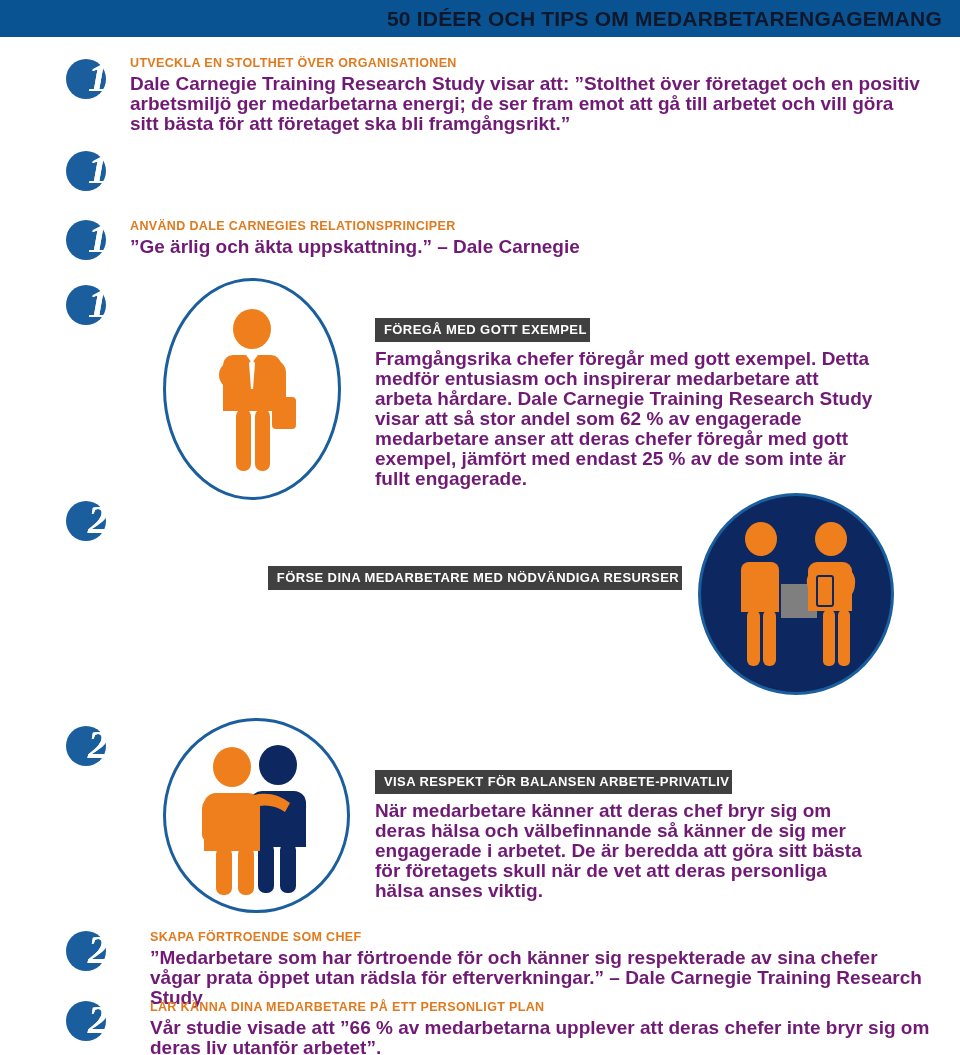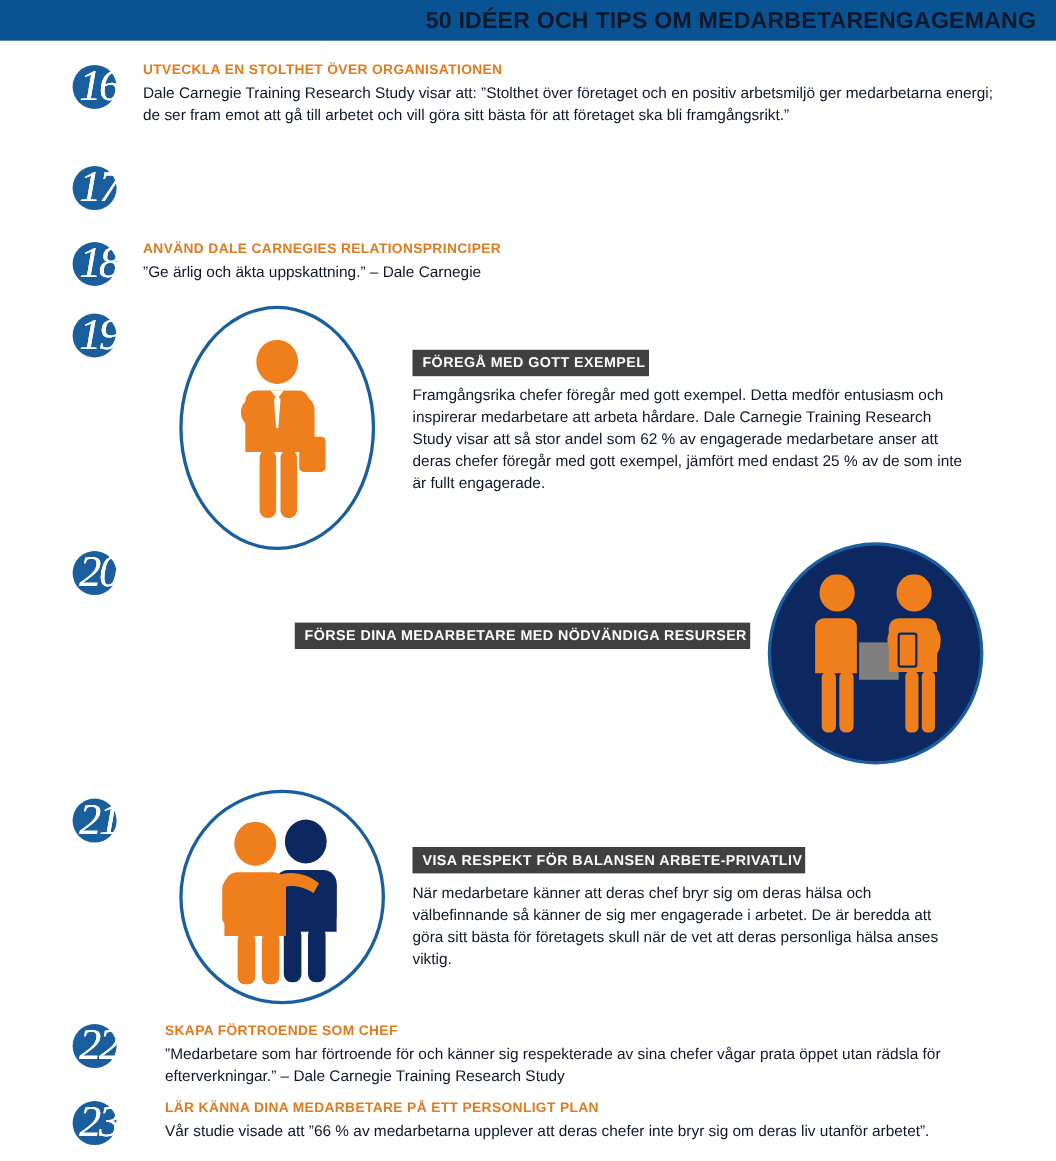--- a/index.html
+++ b/index.html
@@ -43,47 +43,48 @@
   .num-badge .circle {
     position: absolute;
     left: 4px; top: 4px;
     width: 40px;
     height: 40px;
     border-radius: 50%;
     background: #1b5e9e;
   }
   .num-badge .digits {
     position: absolute;
-    left: 0; top: -4px;
+    left: 16px; top: -4px;
     width: 56px;
     height: 54px;
     line-height: 54px;
     text-align: center;
     color: #ffffff;
     font-family: "Liberation Serif", serif;
     font-size: 40px;
-    font-weight: normal;
+    font-weight: bold;
     letter-spacing: -2px;
     font-style: italic;
     text-shadow: 0 0 0 #fff;
   }
 
   
   .head-orange {
     color: #e07a1e;
     font-size: 12.5px;
     font-weight: bold;
     letter-spacing: 0.35px;
     margin: 0 0 4px 0;
   }
   .body-text {
-    color: #0f172a;
-    font-size: 14px;
+    color: #701a75;
+    font-size: 19px;
     line-height: 20px;
     margin: 0;
+    font-weight: bold;
   }
 
   
   .label-bar {
     display: inline-block;
     background: #404040;
     color: #ffffff;
     font-size: 13px;
     font-weight: bold;
     letter-spacing: 0.4px;

